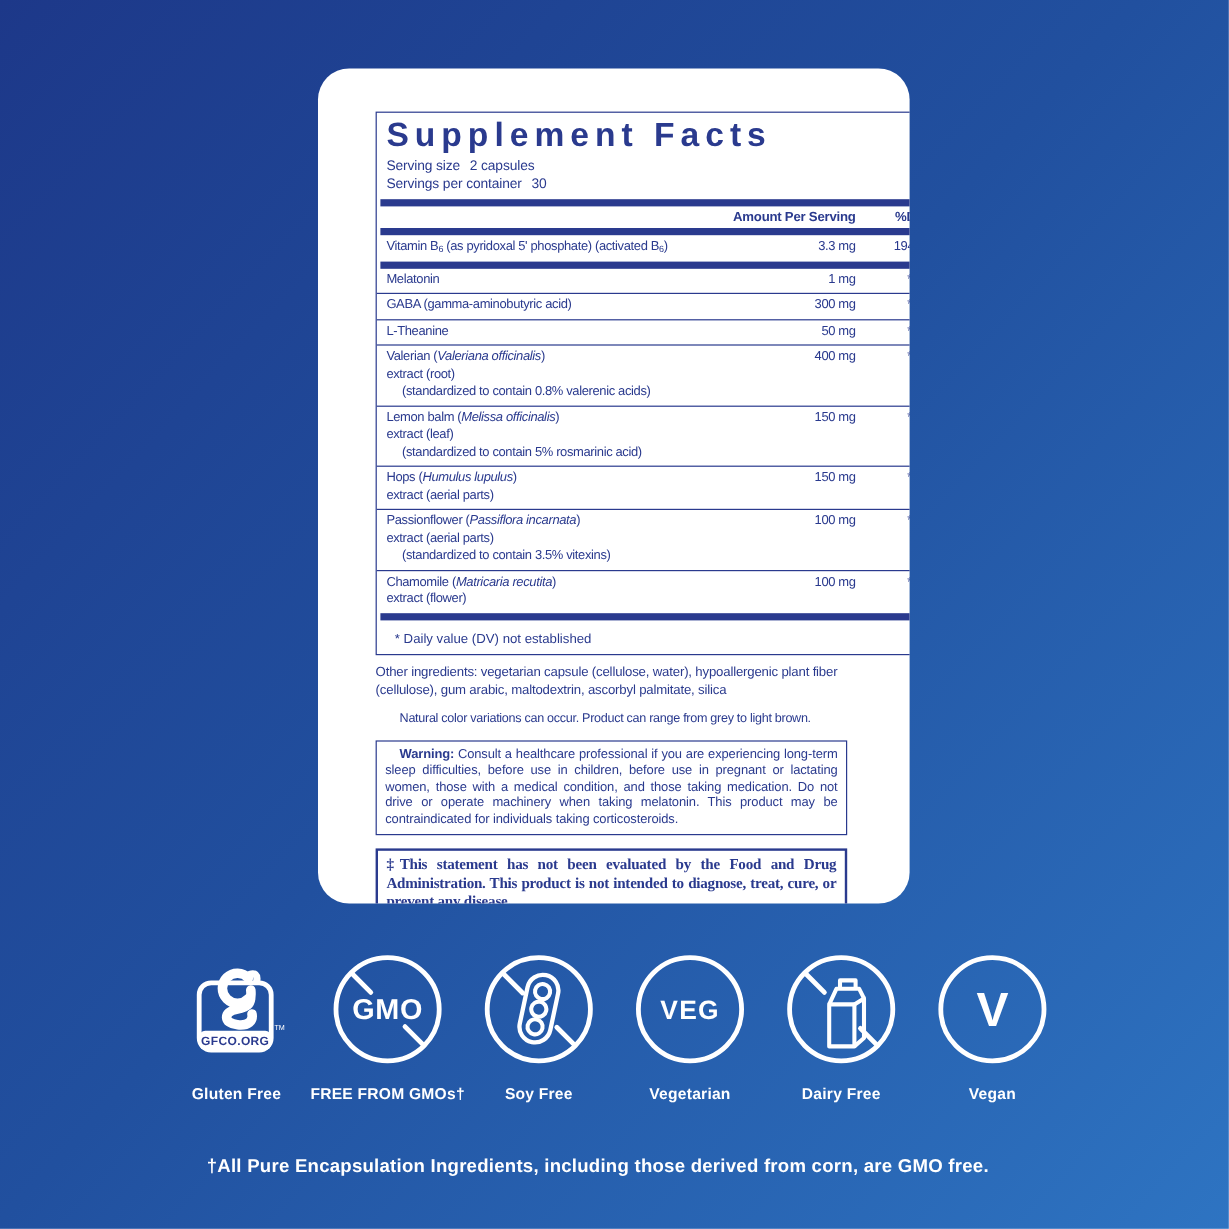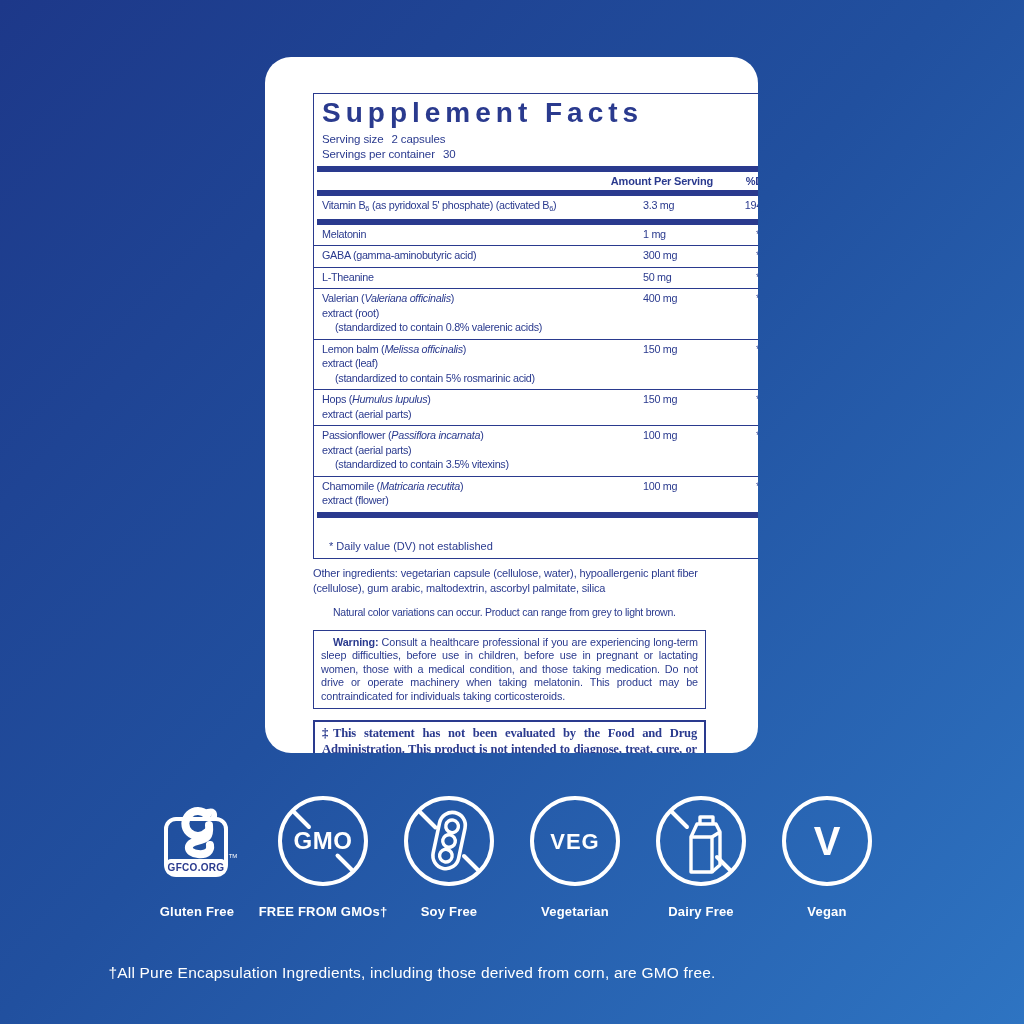--- a/index.html
+++ b/index.html
@@ -38,25 +38,25 @@
   }
   .hamt{text-align:right;letter-spacing:-0.2px;}
   .hdv{text-align:center;letter-spacing:-0.2px;}
   .srow{
     display:grid;grid-template-columns:1fr 70px 27px 36px;
     padding:2px 8px 4px;font-size:10.8px;letter-spacing:-0.3px;
   }
   #supp-rows .srow + .srow{border-top:1px solid var(--navy);}
   .rline{line-height:14.5px;}
   .ind{padding-left:13px;}
-  .ramt{text-align:left;line-height:14.5px;}
+  .ramt{text-align:right;line-height:14.5px;}
   .rdv{text-align:center;line-height:14.5px;}
   .it{font-style:italic;}
   .subn{font-size:7.5px;position:relative;top:2px;}
-  .footnote{font-size:11px;padding:21px 8px 5px 15px;line-height:14px;}
+  .footnote{font-size:11px;padding:9px 8px 5px 15px;line-height:14px;}
   .other{margin-top:7px;font-size:11px;line-height:15px;color:var(--navy);letter-spacing:-0.15px;width:393px;}
   .color-note{margin-top:10px;font-size:10.5px;letter-spacing:-0.25px;color:var(--navy);white-space:nowrap;padding-left:20px;}
   .warnbox{
     margin-top:12px;width:393px;border:1.5px solid var(--navy);
     padding:5px 7px;font-size:10.8px;line-height:13.6px;
     text-align:justify;color:var(--navy);letter-spacing:-0.1px;
   }
   .warnbox .b{font-weight:bold;margin-right:3px;margin-left:12px;}
   .fdabox{
     margin-top:11px;width:393px;border:2px solid var(--navy);
@@ -70,22 +70,22 @@
   }
   .badge{
     width:122px;display:flex;flex-direction:column;align-items:center;
   }
   .badge .icon-box{height:92px;display:flex;align-items:center;justify-content:center;}
   .badge .blabel{
     margin-top:17px;color:var(--white);font-weight:bold;font-size:13px;
     letter-spacing:0.2px;text-align:center;white-space:nowrap;
   }
   .footer-note{
-    position:absolute;left:0;top:964px;width:824px;text-align:center;
-    color:var(--white);font-weight:normal;font-size:15.5px;letter-spacing:0.2px;
+    position:absolute;left:0;top:964px;width:824px;text-align:right;
+    color:var(--white);font-weight:bold;font-size:15.5px;letter-spacing:0.2px;
   }
 </style>
 </head>
 <body>
 
 <div class="card">
   <div class="panel">
     <div class="panel-title">Supplement Facts</div>
     <div class="serv-wrap">
       <div class="serv">

